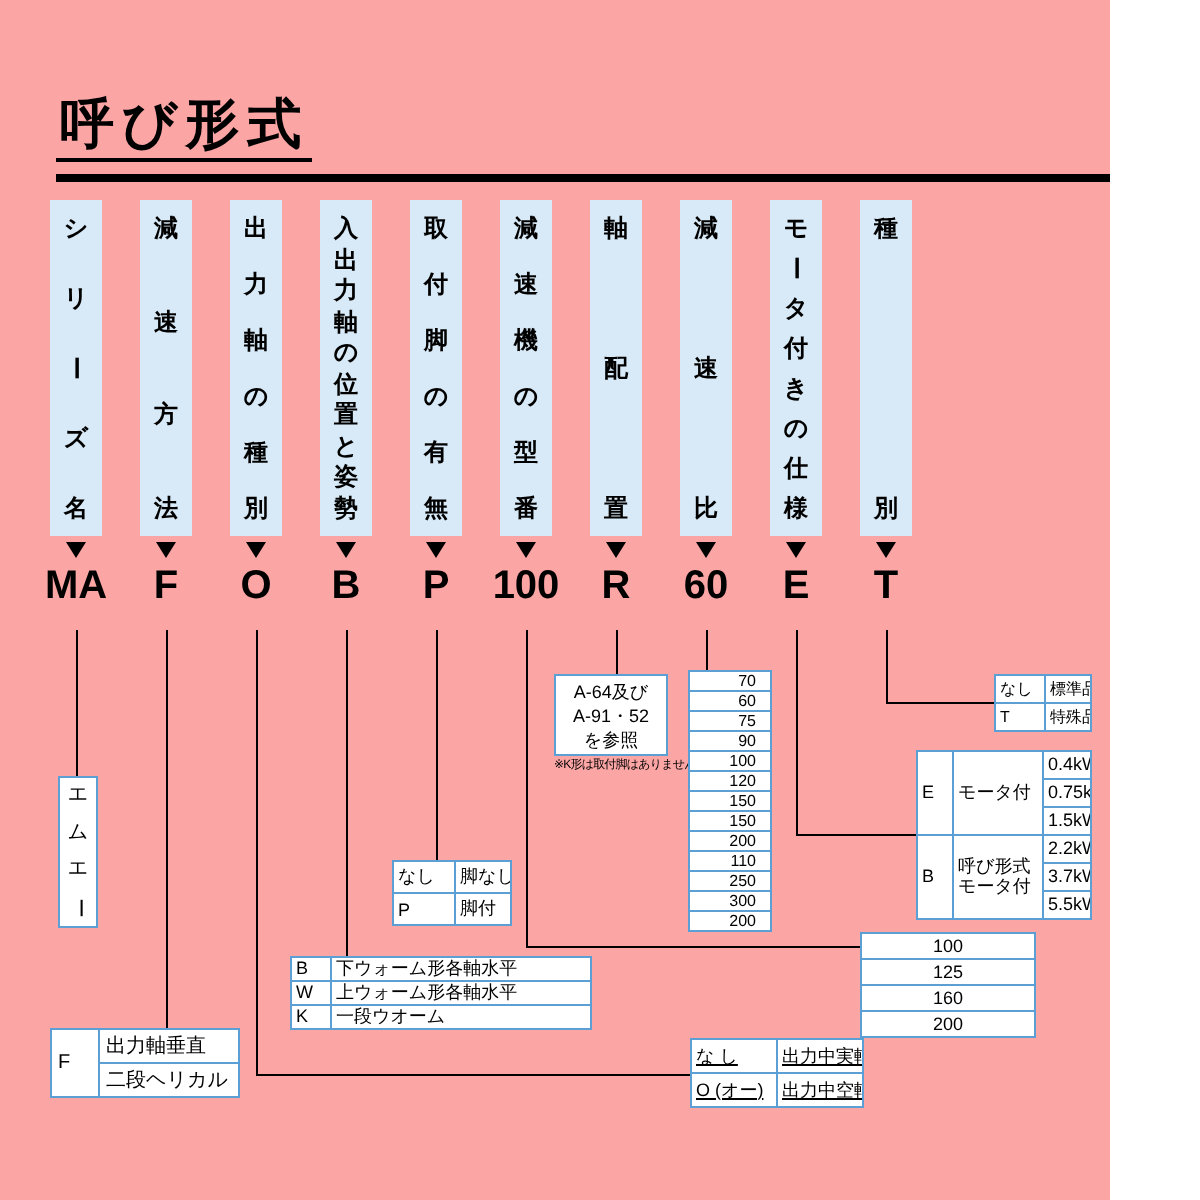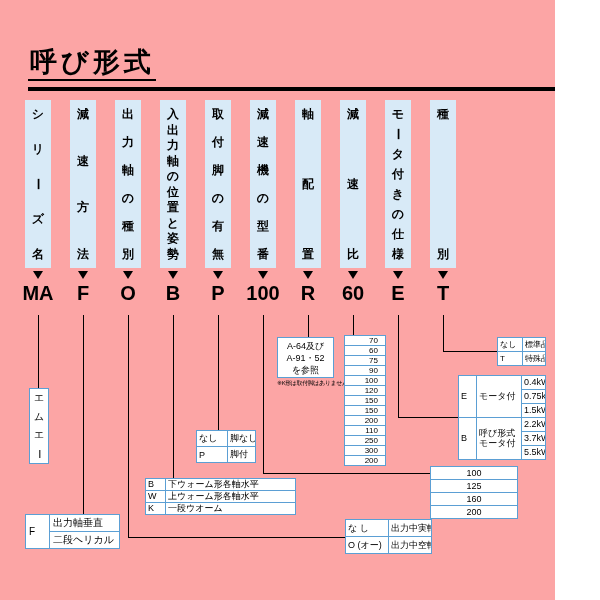--- a/index.html
+++ b/index.html
@@ -28,21 +28,21 @@
   
   .vl{position:absolute;width:1px;background:#000;}
   .hl{position:absolute;height:1px;background:#000;}
 
   
   .btable{position:absolute;border-collapse:collapse;table-layout:fixed;background:#fff;}
   .btable td{border:1px solid #5b9fd4;overflow:hidden;white-space:nowrap;}
   .t-f td{height:16px;font-size:10px;padding:0 3px;}
   .t-bwk td{height:11px;font-size:9px;line-height:1;padding:0 2px;}
   .t-legs td{height:15px;font-size:9px;padding:0 2px;}
-  .t-out td{height:16px;font-size:9px;padding:0 2px;}
+  .t-out td{height:16px;font-size:9px;padding:0 2px;text-decoration:underline;}
   .t-ratio td{height:9px;font-size:8px;line-height:1;text-align:right;padding:0 7px 0 2px;}
   .t-size td{height:12px;font-size:9px;text-align:center;padding:0 2px;}
   .t-motor td{height:13px;font-size:9px;line-height:1.05;padding:0 2px;}
   .t-type td{height:13px;font-size:8px;padding:0 2px;}
   .cellc{text-align:left;}
 
   .mini-box{position:absolute;border:1px solid #5b9fd4;background:#fff;}
   .mini-box .vtext{font-weight:normal;font-size:10px;padding:4px 0;}
 
   .ref-box{position:absolute;border:1px solid #5b9fd4;background:#fff;display:flex;flex-direction:column;

